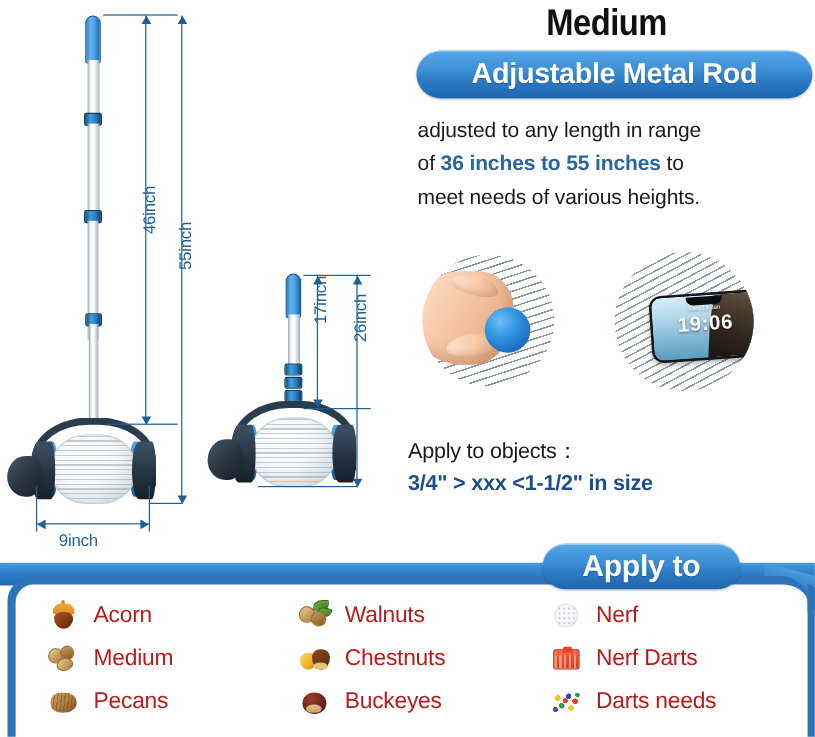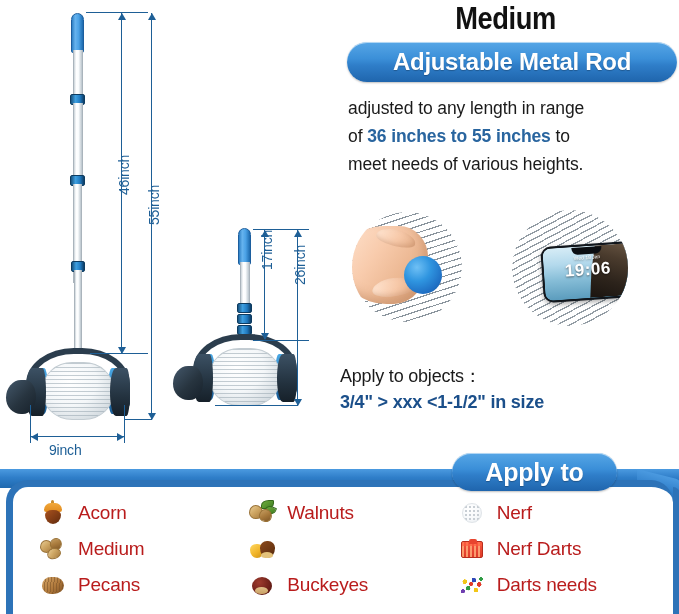--- a/index.html
+++ b/index.html
@@ -489,20 +489,21 @@
             <span class="nutlet" style="left:1px; top:5px; width:14px; height:14px;"></span>
             <span class="nutlet dark" style="left:11px; top:9px; width:13px; height:13px; transform:rotate(12deg);"></span>
           </span>
           <span class="apply-label">Walnuts</span>
         </div>
         <div class="apply-item">
           <span class="apply-icon">
             <span class="ic-chestnut ic-chest-a"></span>
               <span class="ic-chestnut ic-chest-b"></span>
           </span>
+          <span class="apply-label">Chestnuts</span>
         </div>
         <div class="apply-item">
           <span class="apply-icon">
             <span class="ic-buckeye"></span>
           </span>
           <span class="apply-label">Buckeyes</span>
         </div>
       </div>
 
       <div class="apply-col">

